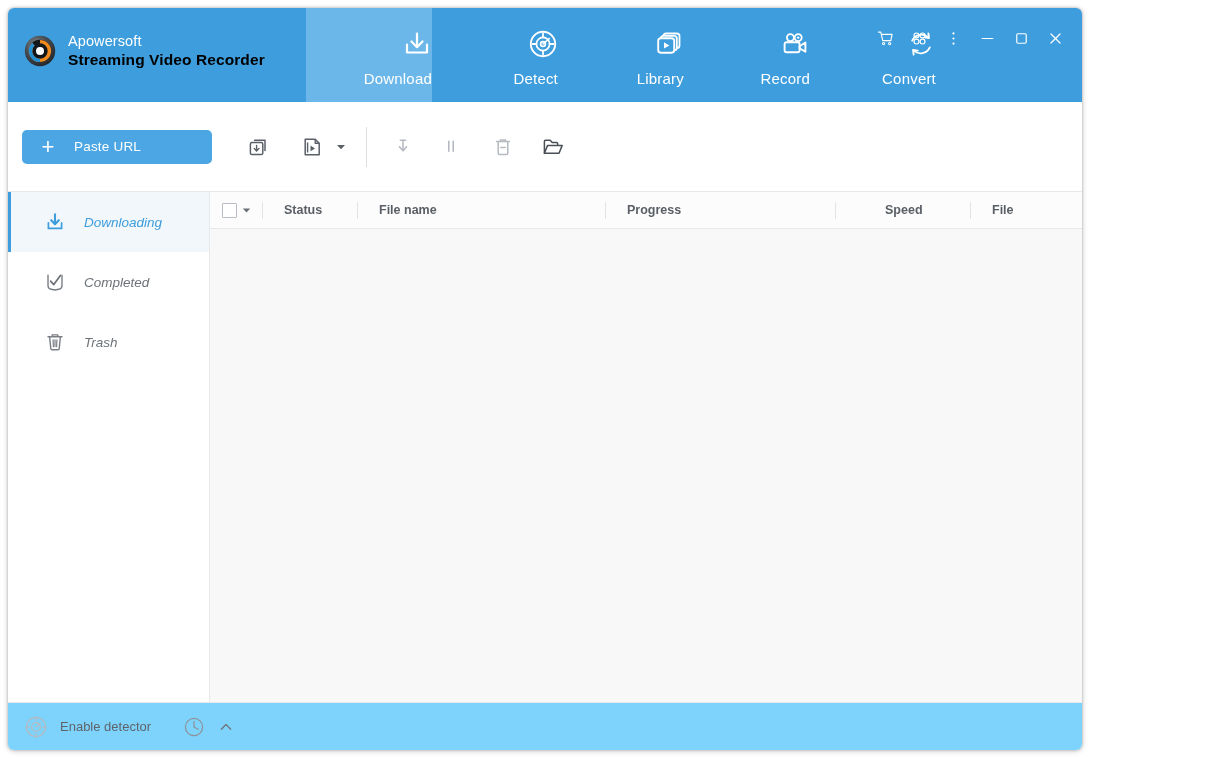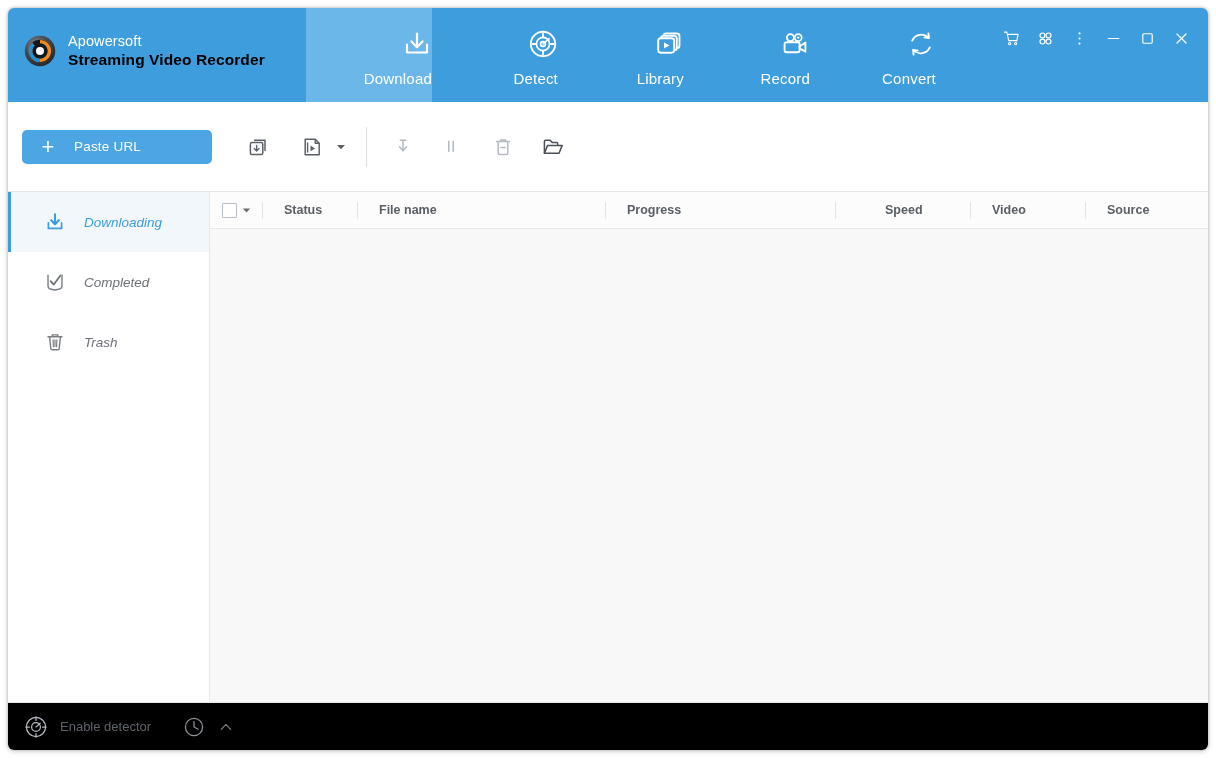--- a/index.html
+++ b/index.html
@@ -9,21 +9,21 @@
     height: 758px;
     background: #ffffff;
     font-family: "Liberation Sans", sans-serif;
     overflow: hidden;
   }
 
   #app-window {
     position: absolute;
     left: 8px;
     top: 8px;
-    width: 1200px;
+    width: 1074px;
     height: 742px;
     background: #ffffff;
     border-radius: 6px;
     overflow: hidden;
     box-shadow: 0 0 3px rgba(0,0,0,0.28), 0 1px 6px rgba(0,0,0,0.18);
     display: flex;
     flex-direction: column;
   }
 
   
@@ -261,21 +261,21 @@
   #th-speed    { width: 135px; flex: 0 0 135px; padding-left: 28px; }
   #th-size     { width: 115px; flex: 0 0 115px; }
   #th-source   { flex: 1 1 auto; }
 
   #table-body { flex: 1 1 auto; background: #f8f8f8; }
 
   
   #statusbar {
     height: 48px;
     flex: 0 0 48px;
-    background: #000000;
+    background: #7dd3fc;
     border-top: 1px solid #e6e8ea;
     display: flex;
     align-items: center;
     padding-left: 16px;
     box-sizing: border-box;
   }
   #detector-toggle {
     display: flex;
     align-items: center;
     cursor: pointer;
@@ -572,21 +572,21 @@
           <span class="th-inner">Progress</span>
         </div>
 
         <div id="th-speed" class="th">
           <span class="sepline"></span>
           <span class="th-inner">Speed</span>
         </div>
 
         <div id="th-size" class="th">
           <span class="sepline"></span>
-          <span class="th-inner">Video</span>
+          <span class="th-inner">File</span>
         </div>
 
         <div id="th-source" class="th">
           <span class="sepline"></span>
           <span class="th-inner">Source</span>
         </div>
 
       </div>
 
       <div id="table-body"></div>

